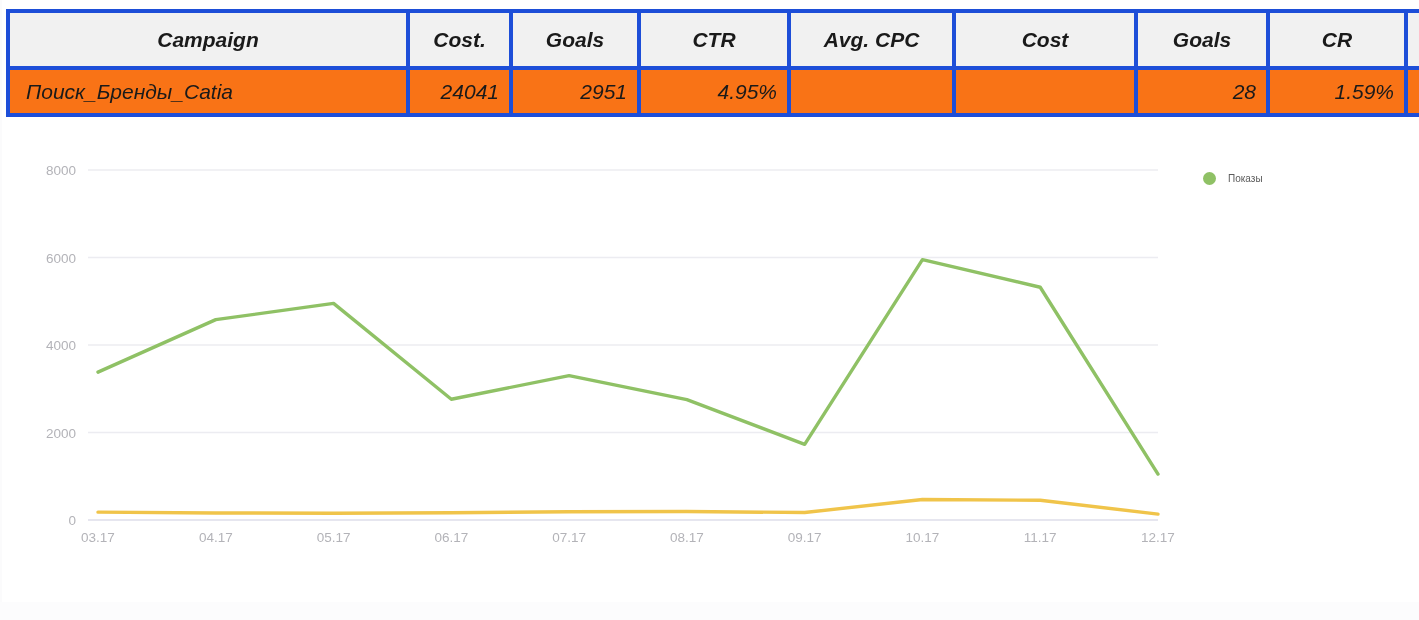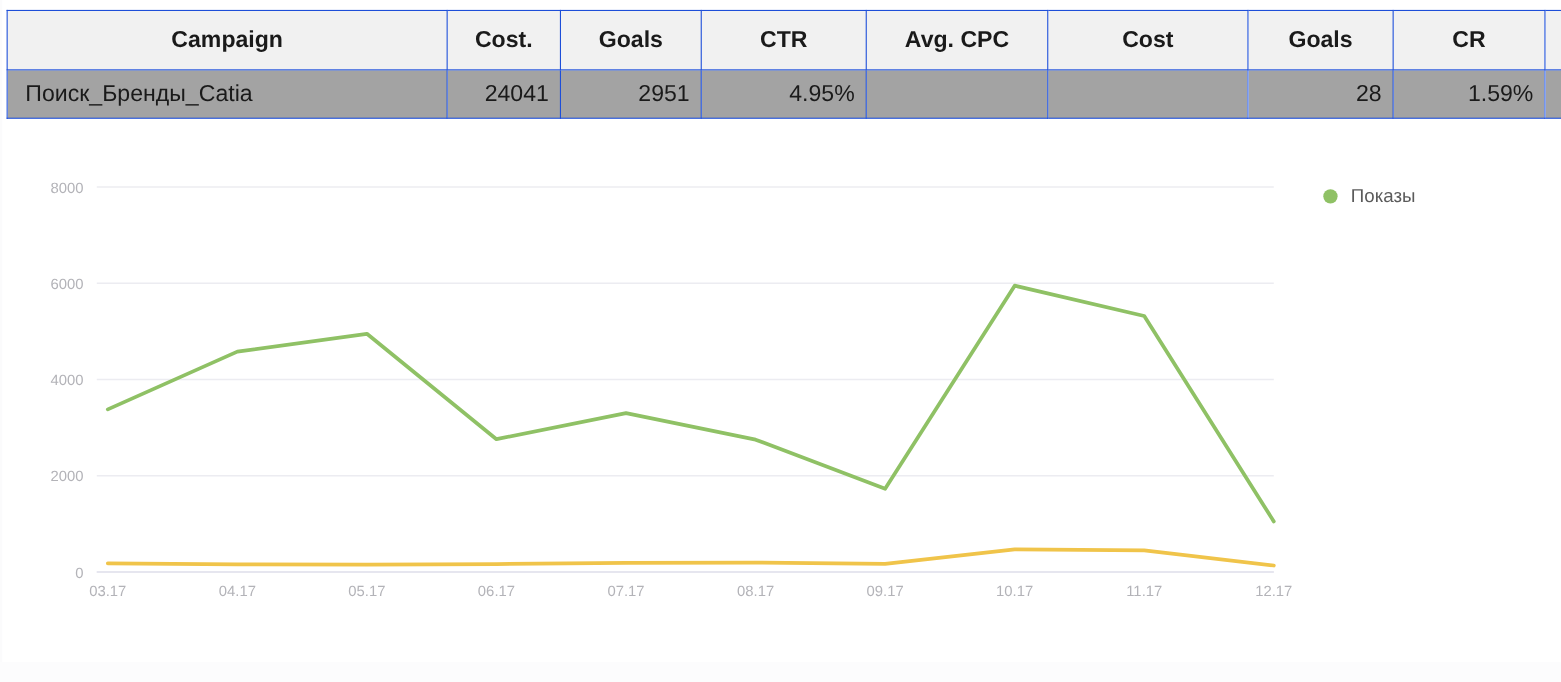--- a/index.html
+++ b/index.html
@@ -32,37 +32,38 @@
     left: 6px; top: 9px;
     width: 1413px;
   }
   table.report {
     border-collapse: collapse;
     table-layout: fixed;
     width: 1470px;
     background: #ffffff;
   }
   table.report th, table.report td {
-    border: 1px solid #1d4ed8;
+    border: 4px solid #1d4ed8;
     padding: 0 10px;
     font-size: 21px;
     color: #1a1a1a;
     white-space: nowrap;
     overflow: hidden;
+    font-style: italic;
   }
   table.report th {
     background: #f1f1f1;
     font-weight: bold;
     text-align: center;
     height: 53px;
     line-height: 53px;
     padding: 0 8px;
   }
   table.report td {
-    background: #a3a3a3;
+    background: #f97316;
     height: 43px;
     line-height: 43px;
     font-weight: normal;
     text-align: right;
     padding-left: 16px;
   }
   table.report td.name { text-align: left; }
 
   
   .chart-area {
@@ -81,21 +82,21 @@
     align-items: center;
     height: 31px;
   }
   .legend-dot {
     width: 13px; height: 13px;
     border-radius: 50%;
     margin-right: 12px;
     flex: 0 0 auto;
   }
   .legend-label {
-    font-size: 17px;
+    font-size: 10px;
     color: #5b5b5b;
     font-family: "Liberation Sans", sans-serif;
   }
 </style>
 </head>
 <body>
 
 <div id="root">
 
   <div class="left-rule"></div>

